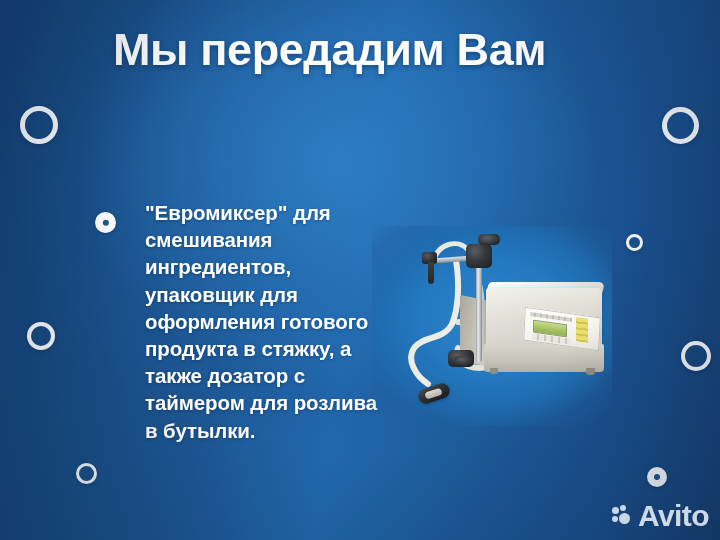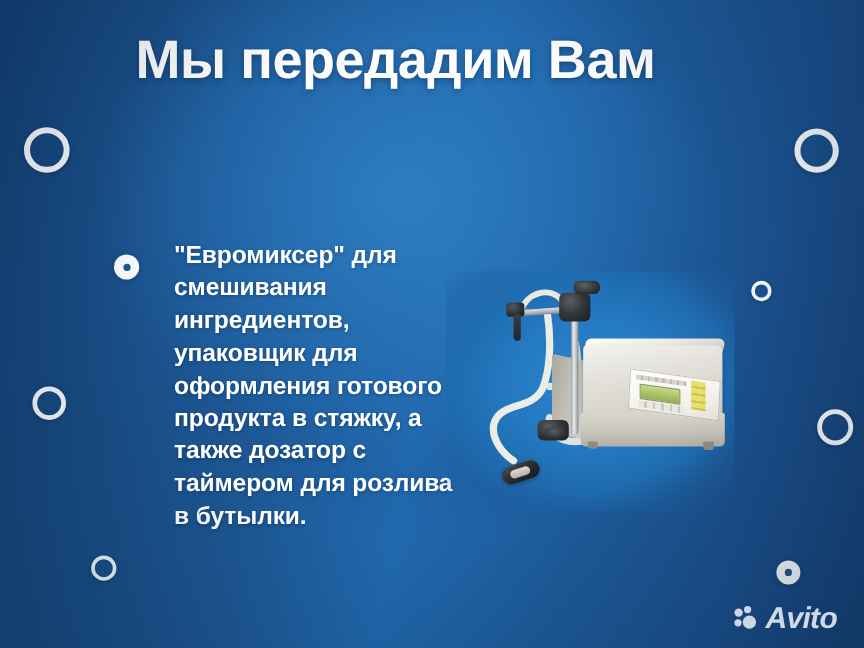--- a/index.html
+++ b/index.html
@@ -243,25 +243,24 @@
     border-radius: 50%;
     background: #d9e3ee;
     display: block;
   }
   #watermark .logo i:nth-child(1) { left: 0;    top: 2px;  width: 7px;  height: 7px; }
   #watermark .logo i:nth-child(2) { left: 8px;  top: 0;    width: 6px;  height: 6px; }
   #watermark .logo i:nth-child(3) { left: 0;    top: 11px; width: 6px;  height: 6px; }
   #watermark .logo i:nth-child(4) { left: 7px;  top: 8px;  width: 11px; height: 11px; }
   #watermark .wordmark {
     color: #dde6f0;
-    font-size: 25px;
+    font-size: 30px;
     font-weight: bold;
     letter-spacing: -0.6px;
     line-height: 25px;
-    font-style: italic;
   }
 </style>
 </head>
 <body>
 
 <div id="slide">
 
   <div class="ring" id="ring-top-left"></div>
   <div class="ring" id="ring-top-right"></div>
   <div class="ring" id="ring-mid-left"></div>

